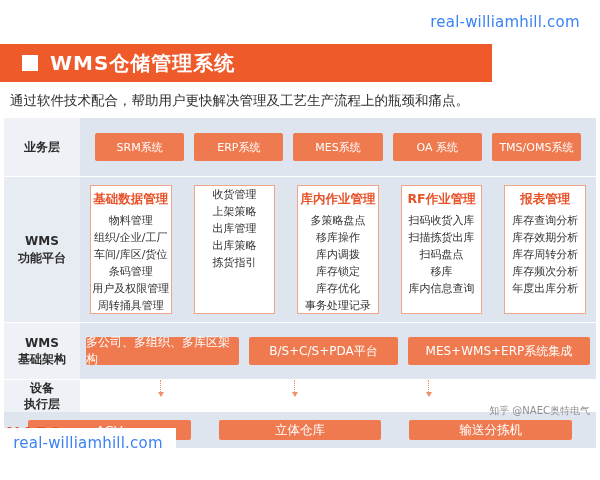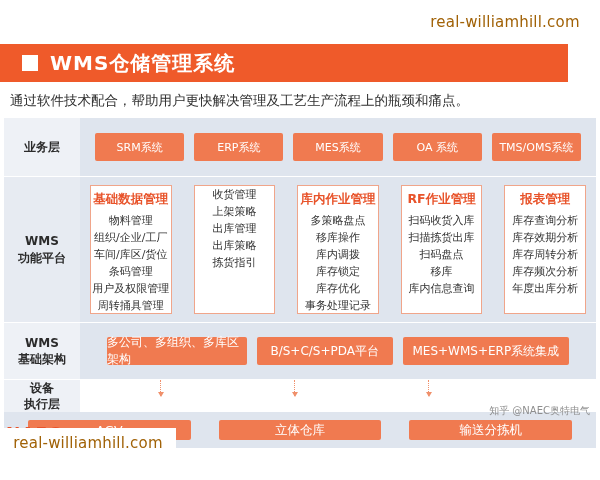--- a/index.html
+++ b/index.html
@@ -13,32 +13,32 @@
   #stage {
     position: relative;
     width: 600px; height: 480px;
     background: #ffffff;
   }
 
   
   .wm {
     position: absolute;
     background: #ffffff;
-    color: #a16207;
+    color: #3b82f6;
     font-size: 15px;
     letter-spacing: 0.2px;
     display: flex; align-items: center; justify-content: center;
     z-index: 50;
   }
   #wm-top { top: 8px; right: 14px; width: 162px; height: 28px; }
   #wm-bottom { left: 0px; bottom: 22px; width: 176px; height: 30px; }
 
   
   #title-bar {
-    position: absolute; left: 0; top: 44px; width: 568px; height: 38px;
+    position: absolute; left: 0; top: 44px; width: 492px; height: 38px;
     background: #ef5a2a;
     display: flex; align-items: center;
   }
   #title-square {
     width: 16px; height: 16px; background: #ffffff; margin-left: 22px;
     flex: none;
   }
   #title-text {
     color: #ffffff; font-size: 20px; font-weight: bold; margin-left: 12px;
     letter-spacing: 1px;
@@ -113,21 +113,21 @@
     font-size: 11px; color: #333333; line-height: 1.55;
     text-align: center;
   }
 
   
   #row-infra { top: 205px; height: 56px; }
   #row-infra .rowlabel { background: #eef1f6; }
   #row-infra .rowbody {
     background: #dfe5ee;
     align-items: center;
-    padding: 0 22px;
+    padding: 0 1px;
   }
   .pill-wide {
     height: 28px;
     background: #f07a50;
     color: #ffffff; font-size: 12px;
     display: flex; align-items: center; justify-content: center;
     margin: 0 5px; border-radius: 2px;
   }
   .pw1 { flex: 1.05; }
   .pw2 { flex: 1.02; }

